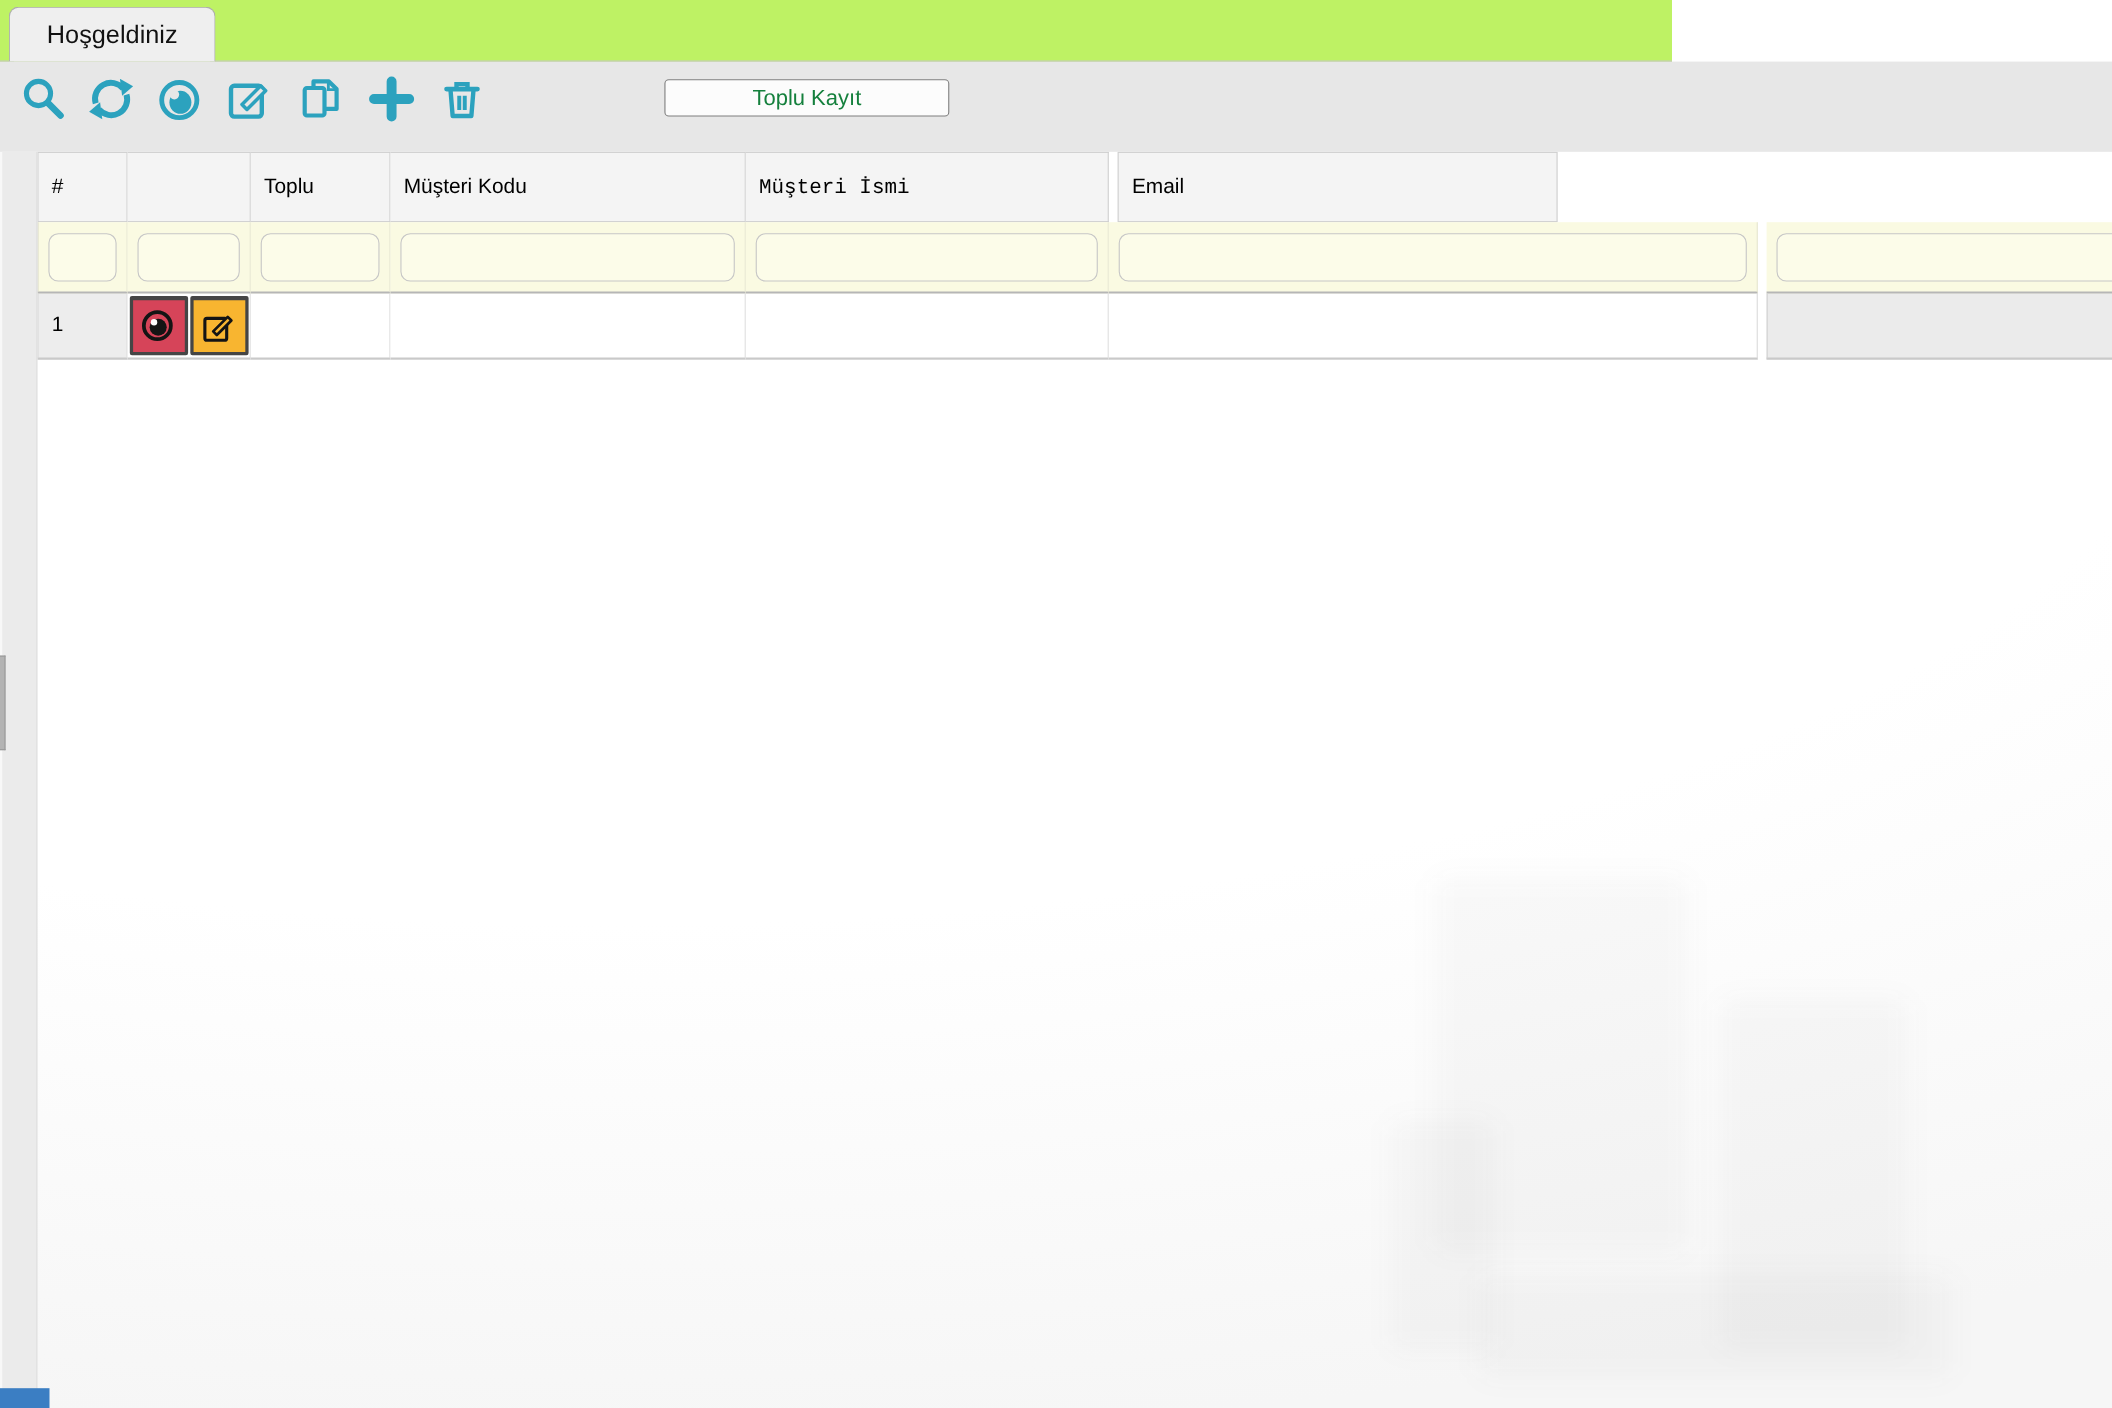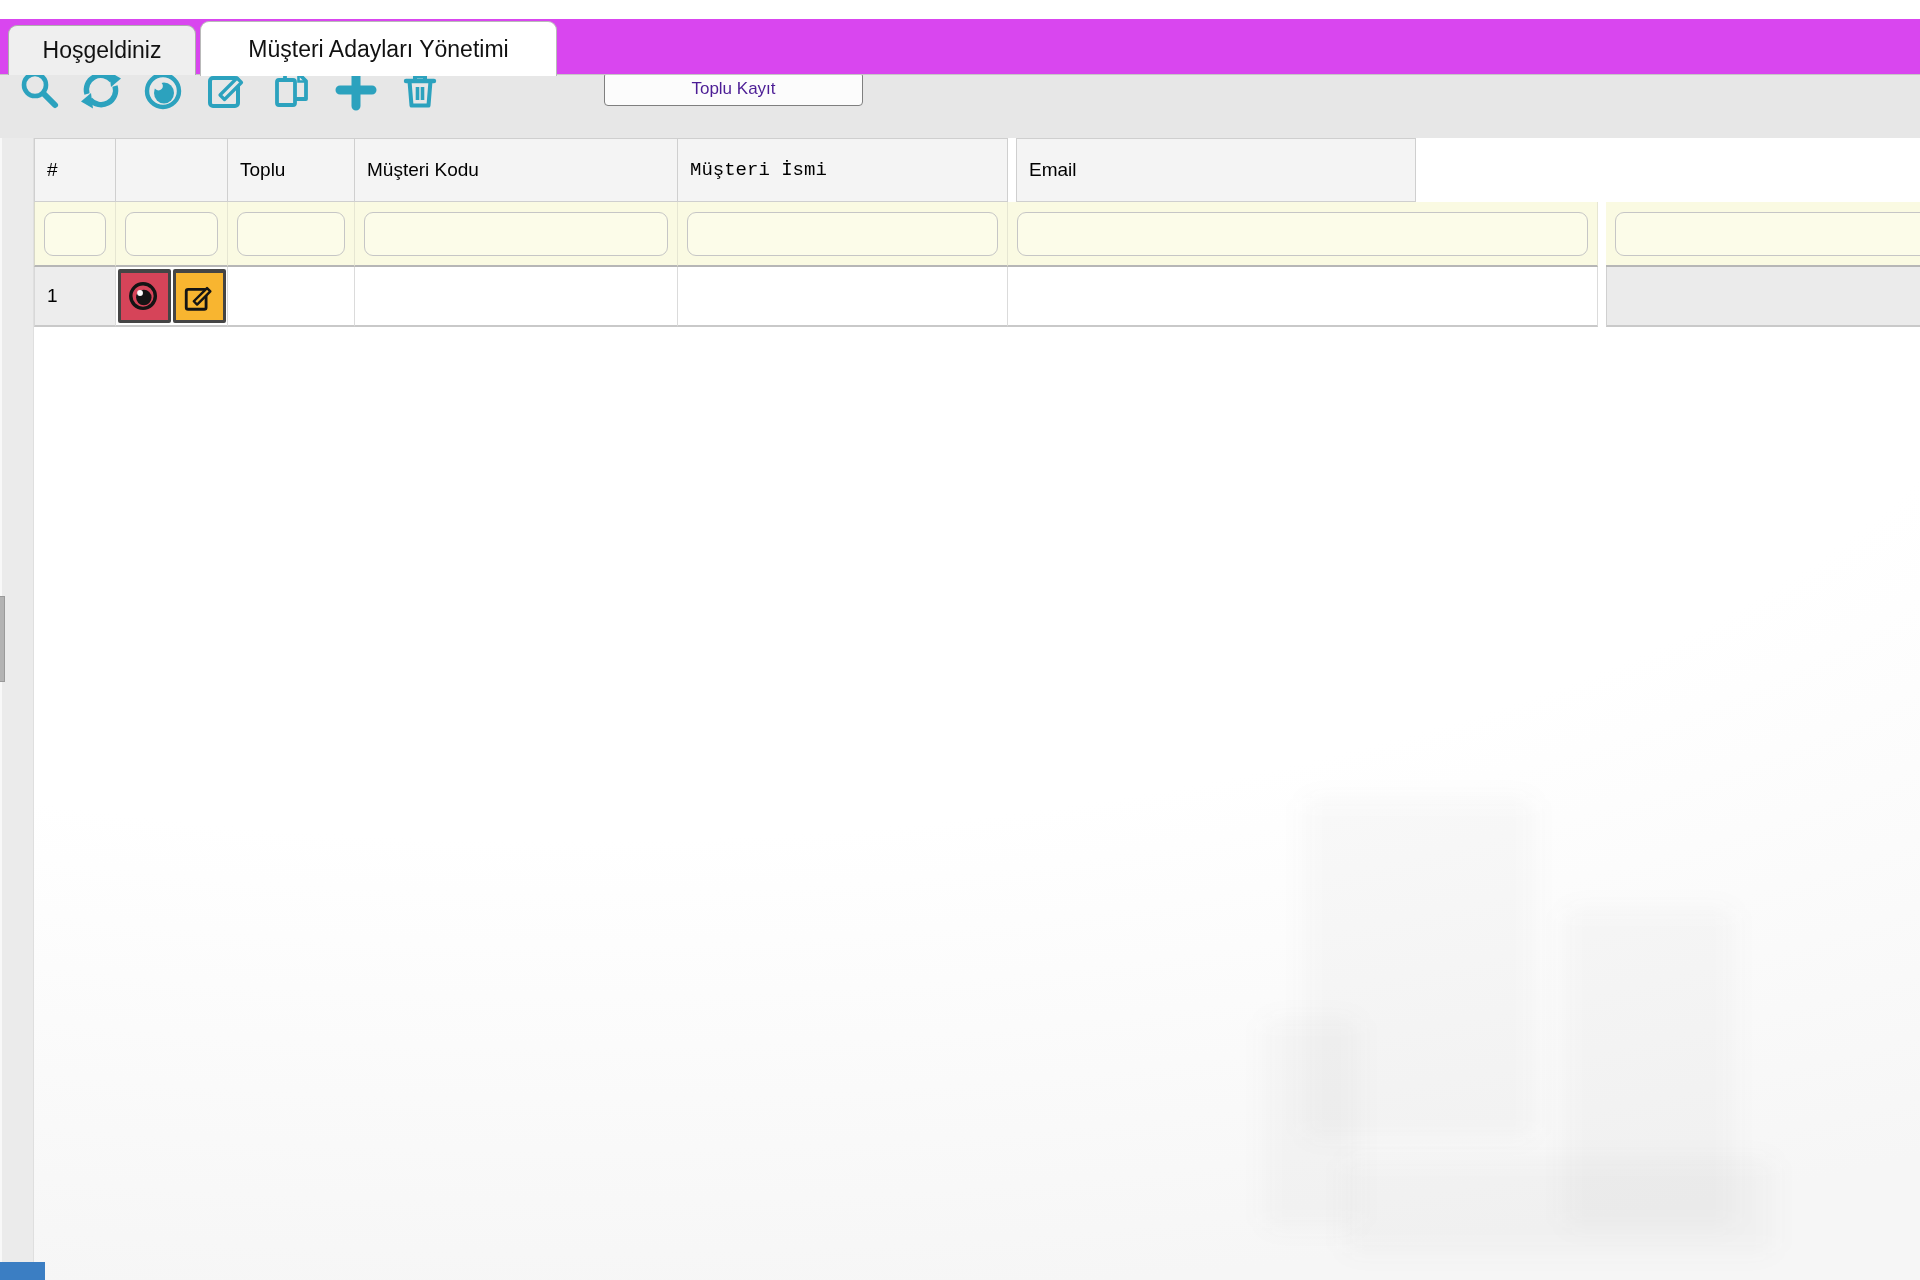--- a/index.html
+++ b/index.html
@@ -2,34 +2,34 @@
 <html><head>
 <meta charset="utf-8">
 <style>
   html,body{margin:0;padding:0;}
   body{
     width:1920px;height:1280px;position:relative;overflow:hidden;
     background:#fff;font-family:"Liberation Sans",sans-serif;
     -webkit-font-smoothing:antialiased;
   }
   
-  .topbar{position:absolute;left:0;top:0;width:1920px;height:56px;
-    background:#d946ef;border-bottom:1px solid #C6C6C6;box-sizing:border-box;z-index:5;margin-top:19px;}
+  .topbar{position:absolute;left:0;top:0;width:1520px;height:56px;
+    background:#bef264;border-bottom:1px solid #C6C6C6;box-sizing:border-box;z-index:5;}
   .tab{position:absolute;box-sizing:border-box;border:1px solid #ADADAD;border-bottom:none;
     border-radius:9px 9px 0 0;display:flex;align-items:center;justify-content:center;
     font-size:23px;color:#111;cursor:default;white-space:nowrap;}
   .tab.inactive{left:8px;top:6px;width:188px;height:50px;background:#EFEFEF;}
   .tab.active{left:200px;top:2px;width:357px;height:55px;background:#FFFFFF;border-color:#B9B9B9;z-index:6;}
   
   .toolbar{position:absolute;left:0;top:56px;width:1920px;height:82px;background:#E7E7E7;z-index:2;}
   .tool-btn{position:absolute;top:12px;width:44px;height:44px;border:none;background:transparent;
     padding:0;margin:0;color:#2CA2BE;display:flex;align-items:center;justify-content:center;cursor:pointer;}
   .tool-btn svg{width:44px;height:44px;display:block;}
   .bulk-btn{position:absolute;left:604px;top:16px;width:259px;height:34px;box-sizing:border-box;
-    background:#FCFCFC;border:1px solid #7F7F7F;border-radius:4px;font-size:17px;color:#4c1d95;
+    background:#FCFCFC;border:1px solid #7F7F7F;border-radius:4px;font-size:20px;color:#15803d;
     font-family:"Liberation Sans",sans-serif;display:flex;align-items:center;justify-content:center;cursor:pointer;}
   
   .gutter{position:absolute;left:0;top:138px;bottom:0;width:34px;background:#EBEBEB;
     border-right:1px solid #DFDFDF;border-left:2px solid #F8F8F8;box-sizing:border-box;z-index:1;}
   .splitter{position:absolute;left:0;top:596px;width:5px;height:86px;background:#B3B3B3;
     border:1px solid #9A9A9A;border-left:none;box-sizing:border-box;z-index:3;cursor:col-resize;}
   .corner-accent{position:absolute;left:0;bottom:0;width:45px;height:18px;background:#3B7EC3;z-index:4;}
   
   .main{position:absolute;left:34px;top:138px;right:0;bottom:0;
     background:radial-gradient(140% 90% at 28% 12%, #FFFFFF 55%, #F6F6F6 100%);}
@@ -55,21 +55,20 @@
   .dcell.actions{padding:0;justify-content:center;gap:2px;}
   .abtn{width:53px;height:54px;box-sizing:border-box;border:3px solid #454545;border-top-width:4px;
     border-radius:2px;display:flex;align-items:center;justify-content:center;padding:0;cursor:pointer;}
   .abtn svg{width:34px;height:34px;display:block;}
 </style>
 </head>
 <body>
 
 <div class="topbar" id="tabstrip">
     <div class="tab inactive">Hoşgeldiniz</div>
-    <div class="tab active">Müşteri Adayları Yönetimi</div>
   </div>
 
 <div class="toolbar" id="toolbar">
   <button class="bulk-btn">Toplu Kayıt</button>
 <button class="tool-btn" style="left: 17px;">
       <span>
         <svg viewBox="0 0 44 44" fill="none" stroke="currentColor">
           <circle cx="18" cy="17" r="11" stroke-width="4.6"></circle>
           <line x1="26.5" y1="25.5" x2="38" y2="37" stroke-width="6" stroke-linecap="round"></line>
         </svg>

